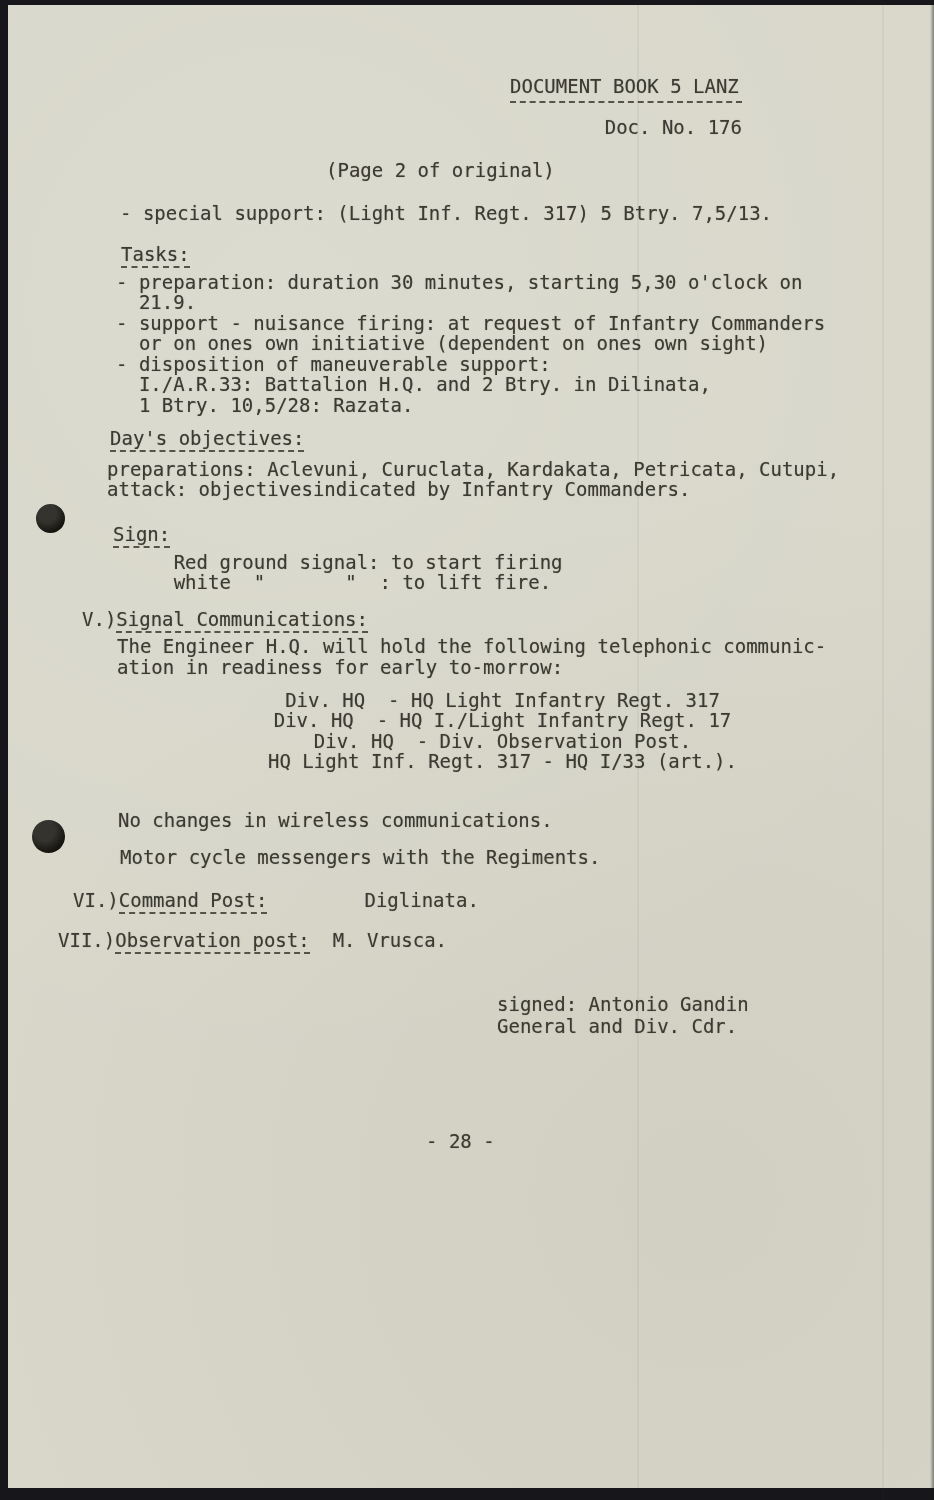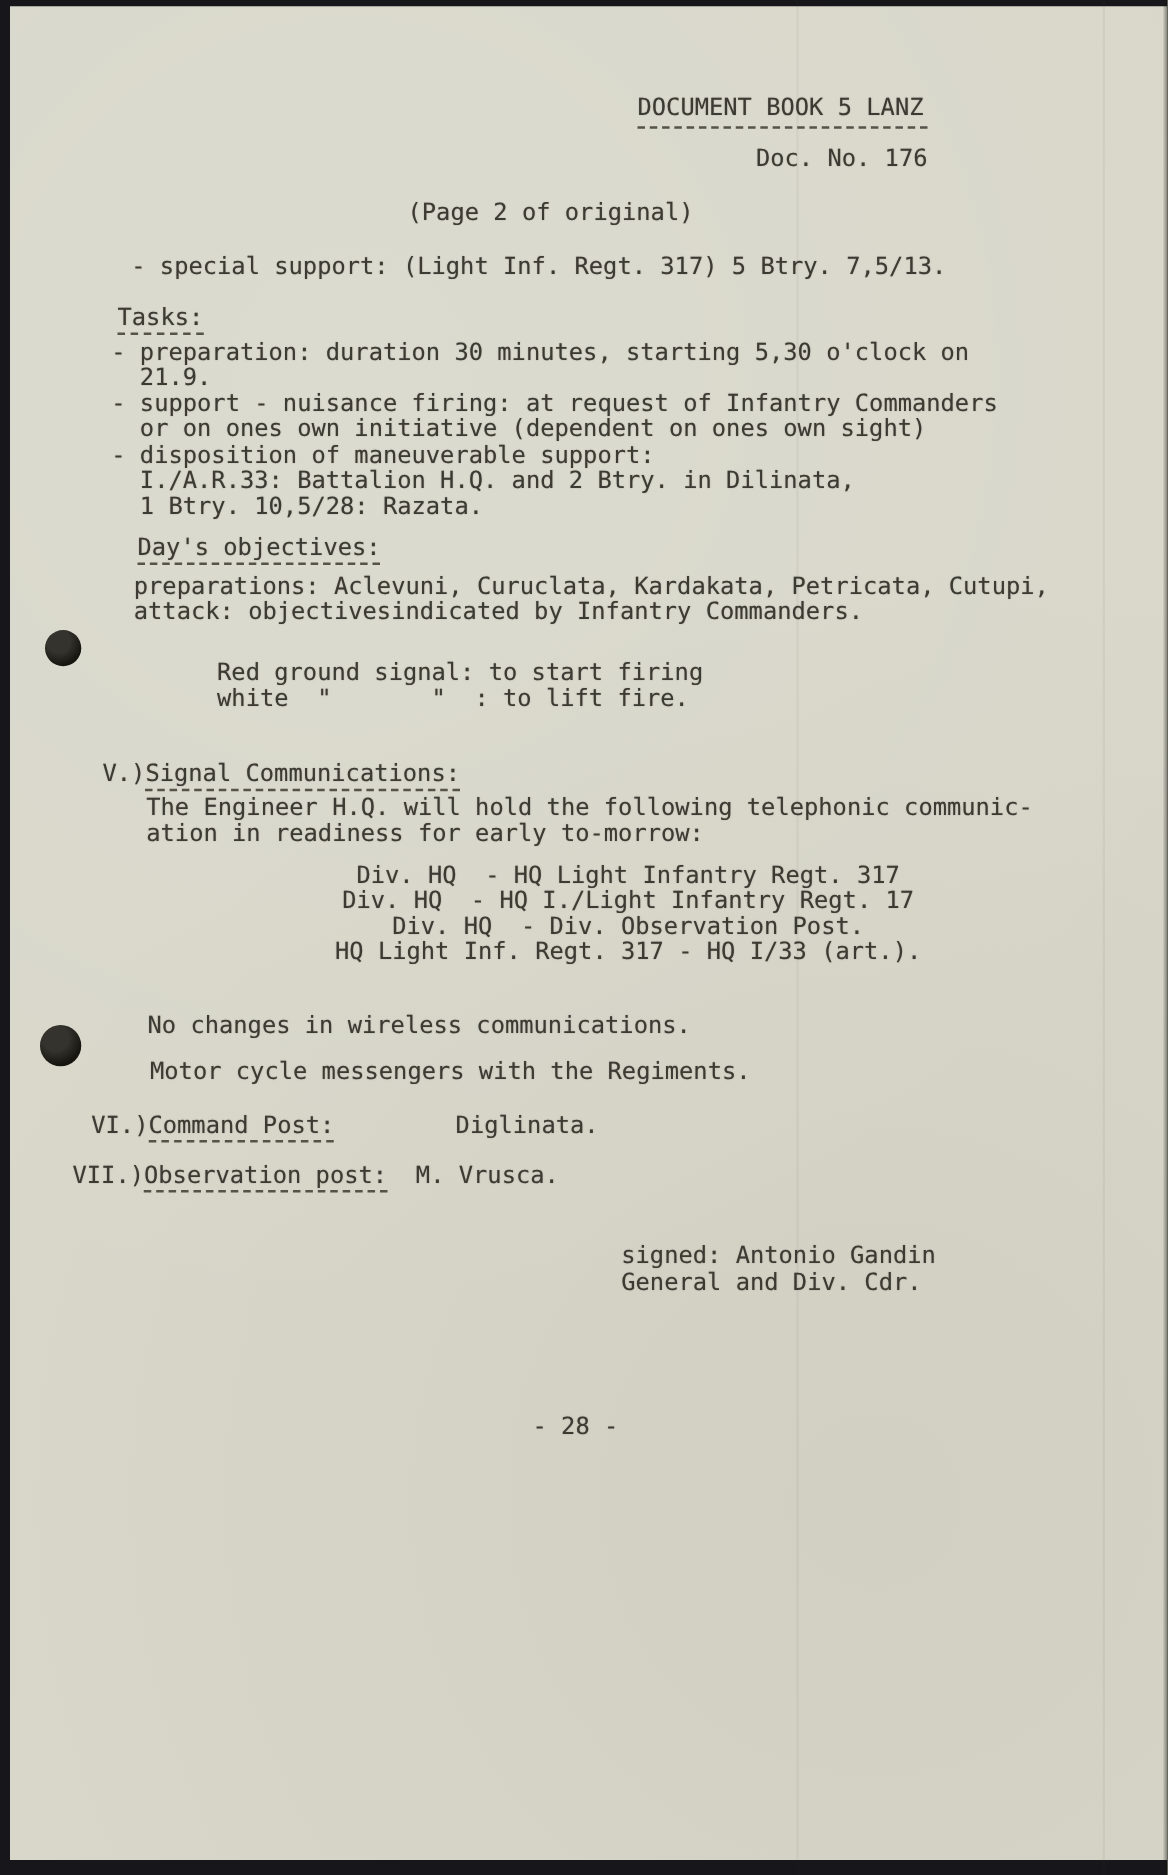--- a/index.html
+++ b/index.html
@@ -54,23 +54,23 @@
   <div class="hole hole2"></div>
 
   <div class="abs" style="left:510px;top:76px;">
     <div class="line">DOCUMENT BOOK 5 LANZ</div>
     <div class="dashline" style="width:232px;"></div>
     <div class="line" style="margin-top:14px;text-align:right;">Doc. No. 176</div>
   </div>
 
   <div class="abs line" style="left:326px;top:160px;">(Page 2 of original)</div>
 
-  <div class="abs line" style="left:105px;top:203px;text-align:right;">- special support: (Light Inf. Regt. 317) 5 Btry. 7,5/13.</div>
+  <div class="abs line" style="left:120px;top:203px;text-align:right;">- special support: (Light Inf. Regt. 317) 5 Btry. 7,5/13.</div>
 
-  <div class="abs" style="left:89px;top:244px;">
+  <div class="abs" style="left:116px;top:244px;">
     <div class="line"><span class="u" style="margin-left:5px;">Tasks:</span></div>
     <div style="margin-top:4px;">
       <div class="line">- preparation: duration 30 minutes, starting 5,30 o'clock on</div>
       <div class="line">  21.9.</div>
       <div class="line">- support - nuisance firing: at request of Infantry Commanders</div>
       <div class="line">  or on ones own initiative (dependent on ones own sight)</div>
       <div class="line">- disposition of maneuverable support:</div>
       <div class="line">  I./A.R.33: Battalion H.Q. and 2 Btry. in Dilinata,</div>
       <div class="line">  1 Btry. 10,5/28: Razata.</div>
     </div>
@@ -78,20 +78,21 @@
 
   <div class="abs" style="left:107px;top:428px;">
     <div class="line"><span class="u" style="margin-left:3px;">Day's objectives:</span></div>
     <div style="margin-top:7px;">
       <div class="line">preparations: Aclevuni, Curuclata, Kardakata, Petricata, Cutupi,</div>
       <div class="line">attack: objectivesindicated by Infantry Commanders.</div>
     </div>
   </div>
 
   <div class="abs" style="left:105px;top:524px;">
+    <div class="line"><span class="u" style="margin-left:8px;">Sign:</span></div>
     <div style="margin-top:4px;">
       <div class="line">      Red ground signal: to start firing</div>
       <div class="line">      white  "       "  : to lift fire.</div>
     </div>
   </div>
 
   <div class="numline" style="left:82px;top:608px;"><span>V.)</span><span class="u">Signal Communications:</span></div>
 
   <div class="abs" style="left:117px;top:636px;">
     <div class="line">The Engineer H.Q. will hold the following telephonic communic-</div>

